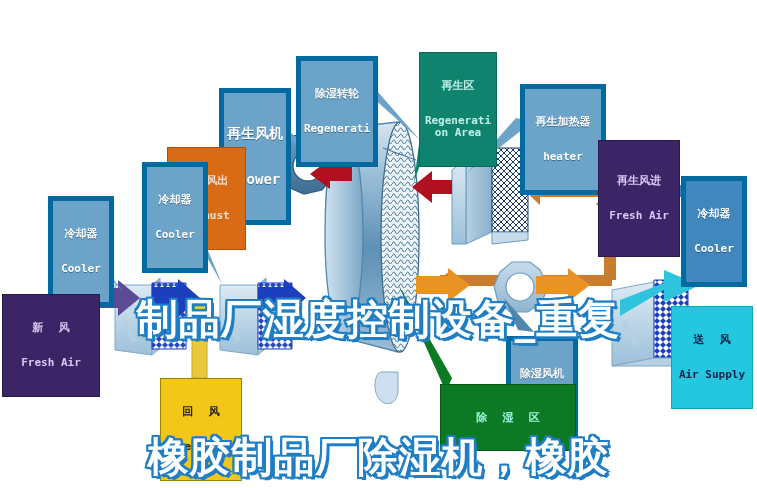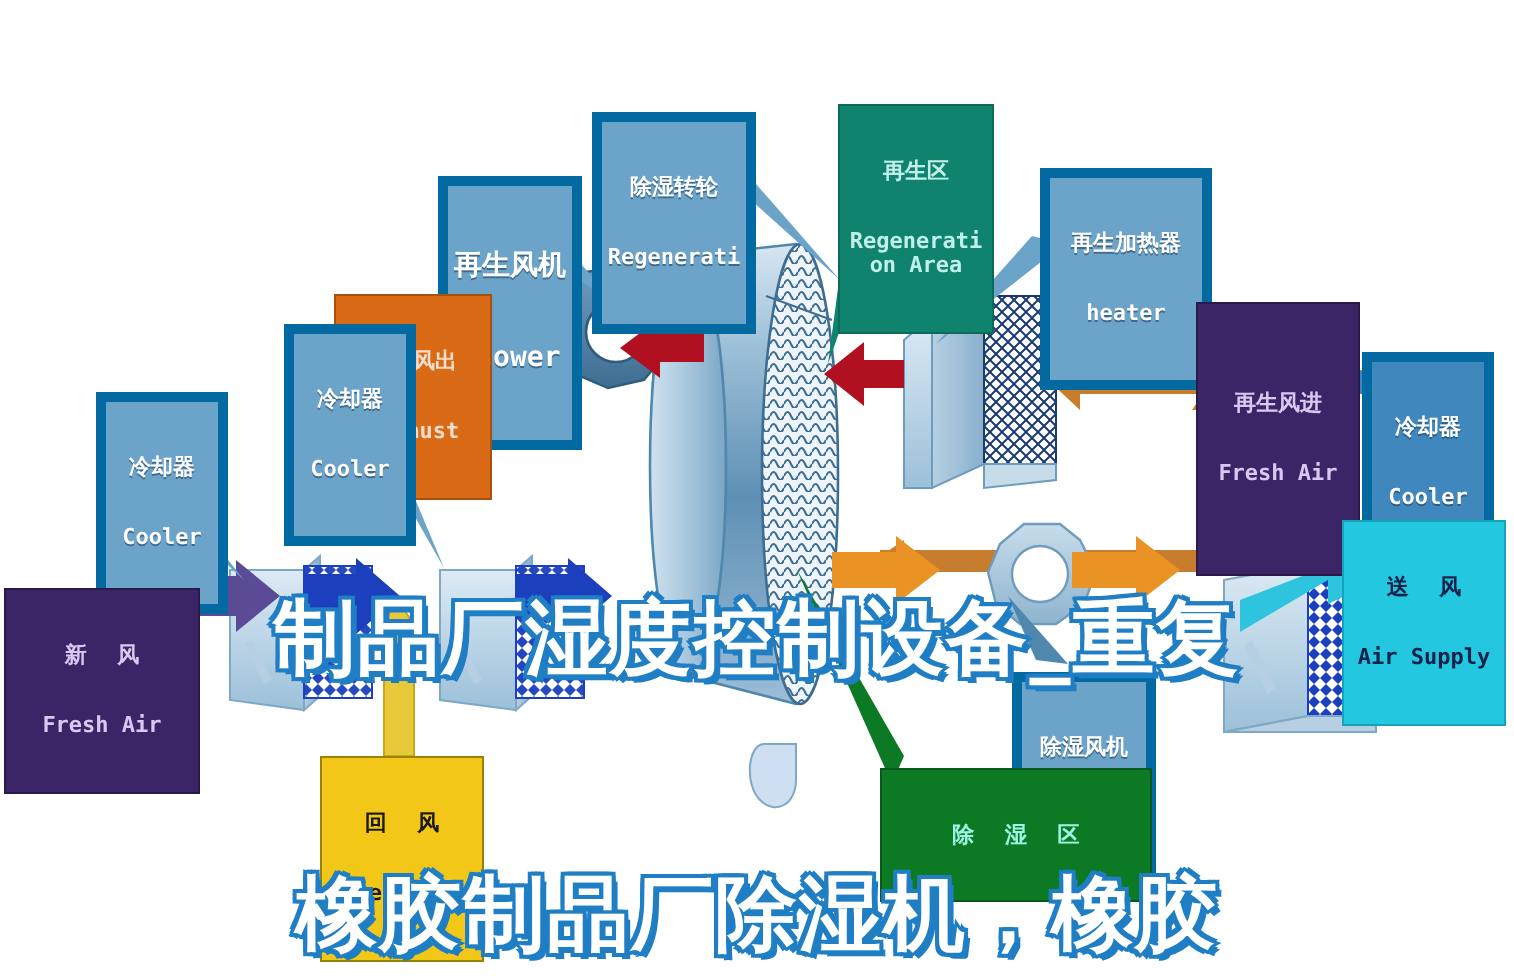--- a/index.html
+++ b/index.html
@@ -68,20 +68,21 @@
     background:#0c7a24;
     border:1px solid #07591a;
     color:#9ff4e3;
   }
   
   .lbl.cyan{
     background:#23c8e0;
     border:1px solid #14a3b8;
     color:#17214a;
     text-shadow:none;
+    margin-top:46px;
   }
 
   
   #headline{
     position:absolute;
     left:0;top:204px;width:757px;
     z-index:60;
     text-align:center;
     font-family:"DejaVu Sans","Liberation Sans",sans-serif;
     font-weight:bold;
@@ -311,21 +312,21 @@
   <div class="lbl blue" style="left:520px;top:84px;width:86px;padding:3px 2px;font-size:11px;">
     <span class="cn">再生加热器</span>
     <span class="en">heater</span>
   </div>
 
   <div class="lbl orange" style="left:167px;top:147px;width:79px;padding:3px 2px;font-size:11px;">
     <span class="cn">再生风出</span>
     <span class="en">Exhaust</span>
   </div>
 
-  <div class="lbl purple" style="left:598px;top:140px;width:82px;padding:20px 2px;font-size:11px;margin-top:11px;">
+  <div class="lbl purple" style="left:598px;top:140px;width:82px;padding:10px 2px;font-size:11px;">
     <span class="cn">再生风进</span>
     <span class="en">Fresh Air</span>
   </div>
 
   <div class="lbl blue" style="left:681px;top:176px;width:66px;padding:3px 2px;font-size:11px;background:#3f87bd;">
     <span class="cn">冷却器</span>
     <span class="en">Cooler</span>
   </div>
 
   <div class="lbl blue" style="left:48px;top:196px;width:66px;padding:3px 2px;font-size:11px;">

